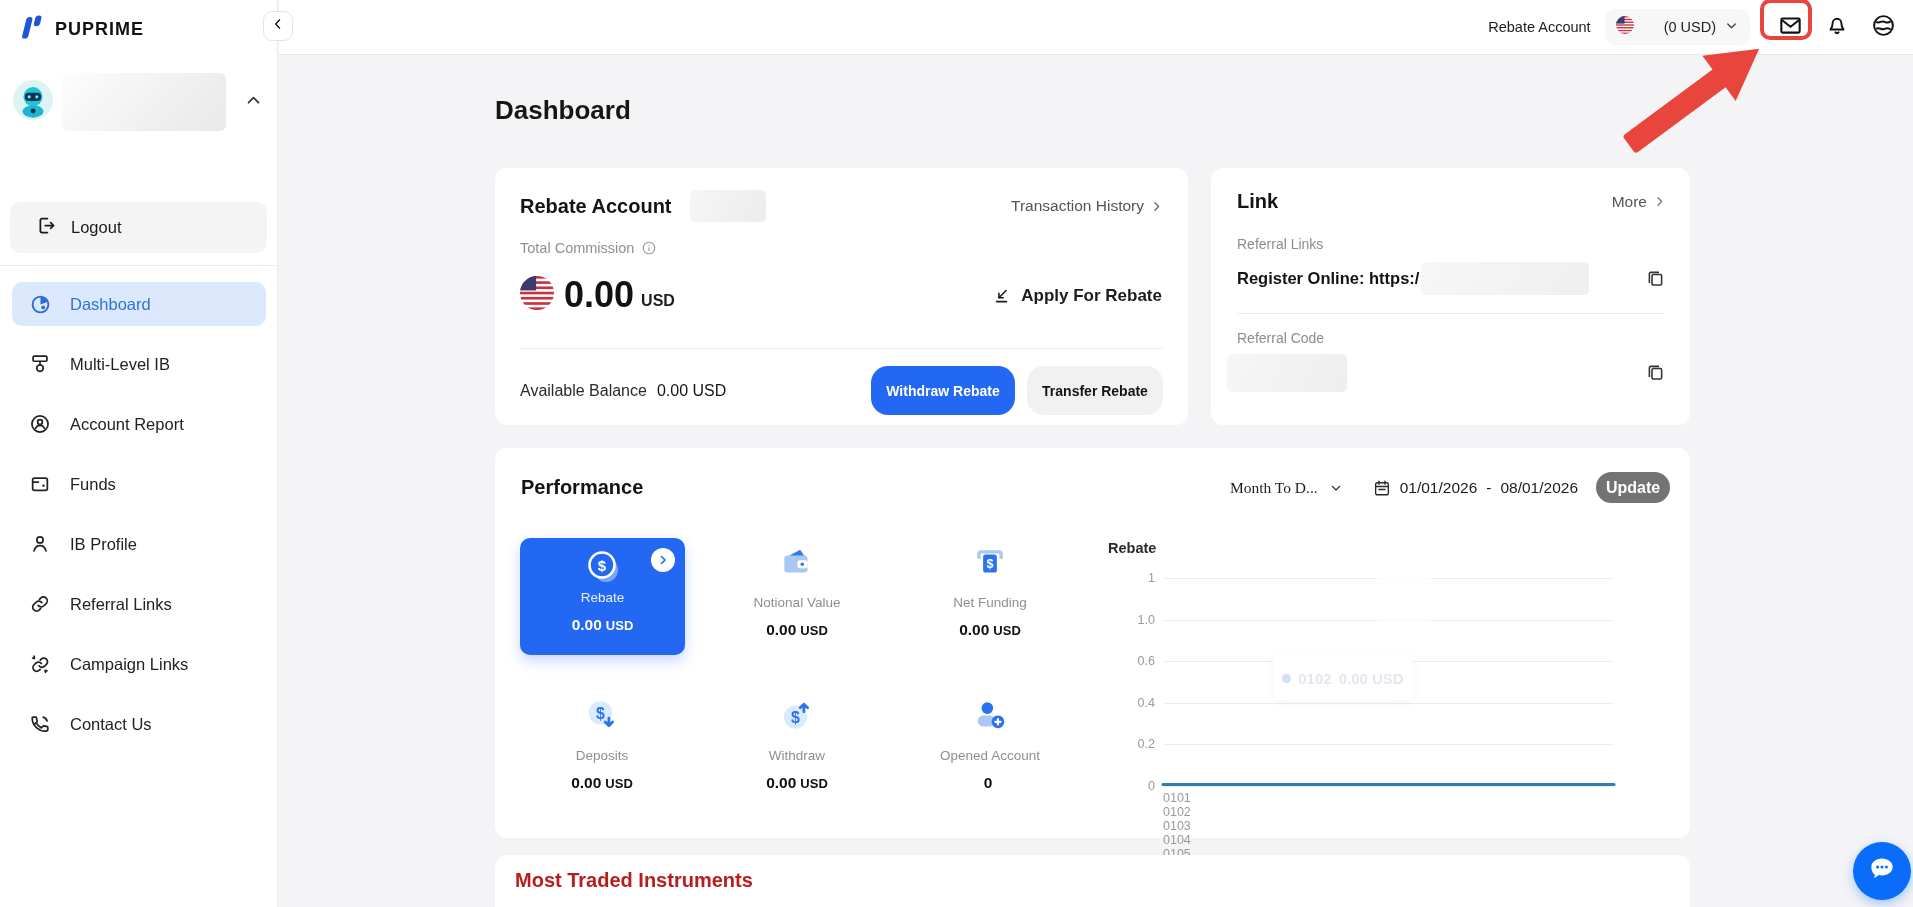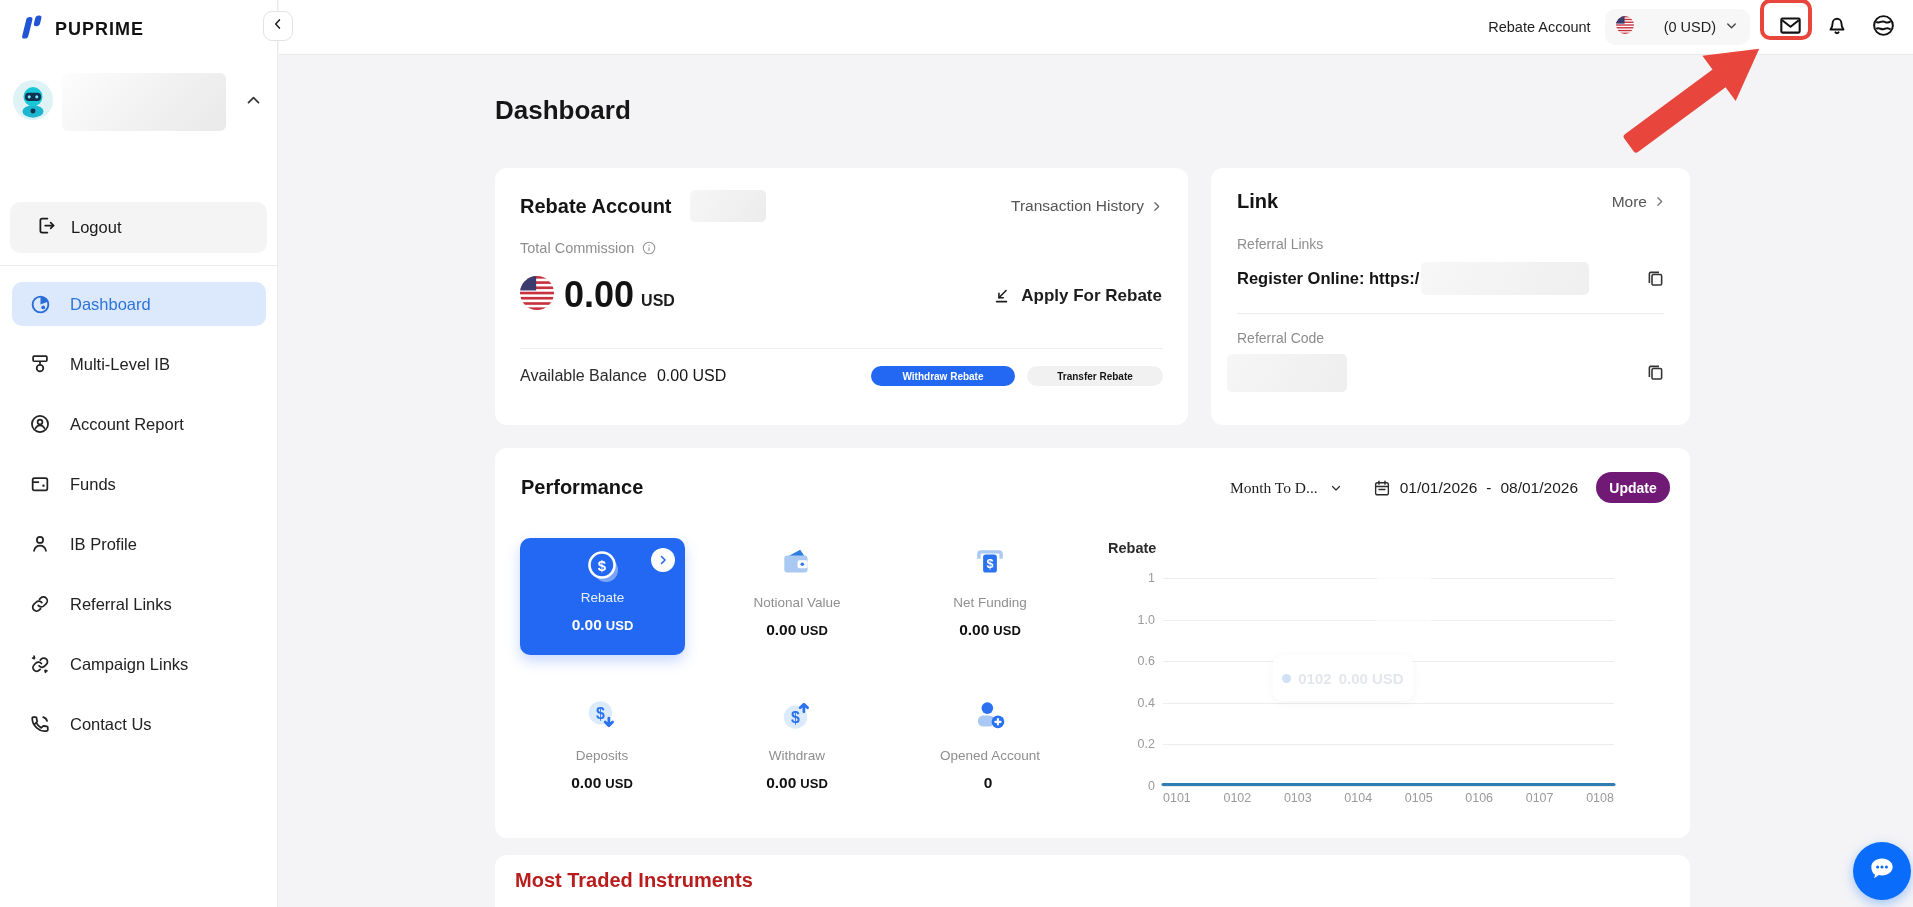--- a/index.html
+++ b/index.html
@@ -54,62 +54,62 @@
   .acct-blur { width:76px; height:32px; margin-left:18px; border-radius:5px; background:linear-gradient(120deg,#f6f6f6,#ececec); }
   .rc-commission { position:absolute; left:25px; top:72px; display:flex; align-items:center; gap:7px; font-size:14.5px; color:#8f8f8f; }
   .rc-amount-row { position:absolute; left:25px; top:106px; display:flex; align-items:center; }
   .rc-amount { font-size:36px; font-weight:700; color:#121212; margin-left:10px; }
   .rc-cur { font-size:16px; font-weight:700; margin-left:7px; padding-top:12px; }
   .apply-btn { position:absolute; right:26px; top:118px; display:flex; align-items:center; gap:9px; font-size:17px; font-weight:600; color:#1c1c1c; cursor:pointer; }
   .rc-divider { position:absolute; left:25px; right:25px; top:180px; height:1px; background:#ededed; }
   .rc-bottom { position:absolute; left:25px; right:25px; top:198px; display:flex; align-items:center;justify-content:center; }
   .avail-label { font-size:16px; color:#2a2a2a; }
   .avail-value { font-size:16px; color:#141414; margin-left:10px; }
-  .btn { border:none; border-radius:17px; height:20px; font-size:10px; font-weight:600; font-family:inherit; cursor:pointer; }
+  .btn { border:none; border-radius:17px; height:49px; font-size:14px; font-weight:600; font-family:inherit; cursor:pointer; }
   .btn-primary { background:#2368f2; color:#fff; width:144px; }
   .btn-grey { background:#f1f1f2; color:#141414; width:136px; margin-left:12px; }
   .rc-bottom .btn-primary { margin-left:auto; }
 
   
   .lc-head { position:absolute; left:26px; right:24px; top:22px; display:flex; align-items:center; justify-content:space-between; }
   .lc-sub { position:absolute; left:26px; font-size:14px; color:#8d8d8d; }
   .lc-linkline { position:absolute; left:26px; top:94px; display:flex; align-items:center; }
   .lc-linktext { font-size:16.5px; font-weight:600; color:#141414; white-space:nowrap; }
   .link-blur { width:168px; height:33px; margin-left:2px; border-radius:5px; background:linear-gradient(120deg,#f7f7f7,#efefef); }
   .code-blur { position:absolute; left:16px; top:186px; width:120px; height:38px; border-radius:5px; background:linear-gradient(120deg,#f6f6f6,#eeeeee); }
   .copy-btn { position:absolute; right:24px; cursor:pointer; }
   .lc-divider { position:absolute; left:26px; right:26px; top:145px; height:1px; background:#ededed; }
 
   
   .perf-head { position:absolute; left:26px; right:20px; top:24px; display:flex; align-items:center; }
   .perf-controls { margin-left:auto; display:flex; align-items:center; }
   .period-select { display:flex; align-items:center; gap:11px; font-size:15.5px; color:#1e1e1e; cursor:pointer;font-family:Liberation Serif, serif; }
   .date-range { display:flex; align-items:center; gap:9px; margin-left:30px; font-size:15.5px; color:#1c1c1c; cursor:pointer; }
-  .btn-update { width:74px; height:31px; border-radius:16px; margin-left:18px; background:#701a75; color:#fff; border:none; font-size:14px; font-weight:600; font-family:inherit; cursor:pointer; }
+  .btn-update { width:74px; height:31px; border-radius:16px; margin-left:18px; background:#737373; color:#fff; border:none; font-size:16px; font-weight:600; font-family:inherit; cursor:pointer; }
 
   .metric-cell { position:absolute; width:180px; text-align:center; cursor:pointer; }
   .metric-icon { height:40px; display:flex; align-items:center; justify-content:center; margin-bottom:12px; }
   .metric-label { font-size:13.5px; color:#8f8f8f; }
   .metric-value { margin-top:11px; font-size:15.5px; font-weight:700; color:#101010; }
   .metric-value .unit { font-size:13px; margin-left:4px; }
   .tile-active { position:absolute; left:25px; top:90px; width:165px; height:117px; background:#2368f2; border-radius:10px; text-align:center; color:#fff; cursor:pointer; box-shadow:0 6px 14px rgba(35,104,242,.25); }
   .tile-active .metric-label { color:#e8f0ff; margin-top:1px; }
   .tile-active .metric-value { color:#fff; }
   .tile-arrow { position:absolute; right:10px; top:10px; width:24px; height:24px; background:#fff; border-radius:50%; display:flex; align-items:center; justify-content:center; }
   .tile-coin { margin-top:7px; height:44px; display:flex; align-items:center; justify-content:center; }
 
   
   #chart { position:absolute; left:600px; top:85px; width:540px; height:292px; }
   .chart-title { position:absolute; left:13px; top:7px; font-size:14.5px; font-weight:600; color:#2b2b2b; }
   #ylabels { position:absolute; left:0; top:45px; width:60px; height:208px; }
   .ytick { position:absolute; right:0; width:60px; text-align:right; font-size:12.5px; color:#9a9a9a; line-height:16px; }
   #plot { position:absolute; left:68px; top:45px; width:451px; height:208px; }
   .gridline { position:absolute; left:0; width:100%; height:1px; background:#ededee; }
   #chart-line-svg { position:absolute; left:0; top:0; width:100%; height:100%; overflow:visible; }
-  #xlabels { position:absolute; left:68px; top:258px; width:451px; display:flex; justify-content:space-between; }
+  #xlabels { position:absolute; left:68px; top:258px; width:451px; display:flex; justify-content:space-between;flex-direction:column; }
   .xtick { font-size:12.5px; color:#9a9a9a; }
   .blur-patch { position:absolute; left:282px; top:14px; width:54px; height:84px; border-radius:6px; background:linear-gradient(180deg,rgba(255,255,255,.95),rgba(255,255,255,.55)); }
   .chart-tooltip { position:absolute; left:178px; top:122px; width:140px; height:46px; background:rgba(255,255,255,.92); border-radius:9px; box-shadow:0 2px 10px rgba(60,60,60,.05); display:flex; align-items:center; justify-content:center; gap:7px; font-size:15px; font-weight:600; color:#e3e7ed; }
   .tt-dot { width:9px; height:9px; border-radius:50%; background:#cfe0f7; }
 
   
   .mti-title { position:absolute; left:20px; top:14px; font-size:20px; font-weight:700; color:#b91c1c; }
 
   
   #chat-btn { position:absolute; left:1853px; top:842px; width:58px; height:58px; border-radius:50%; background:#0a6cfb; display:flex; align-items:center; justify-content:center; box-shadow:0 4px 12px rgba(10,108,251,.35); cursor:pointer; z-index:60; }

